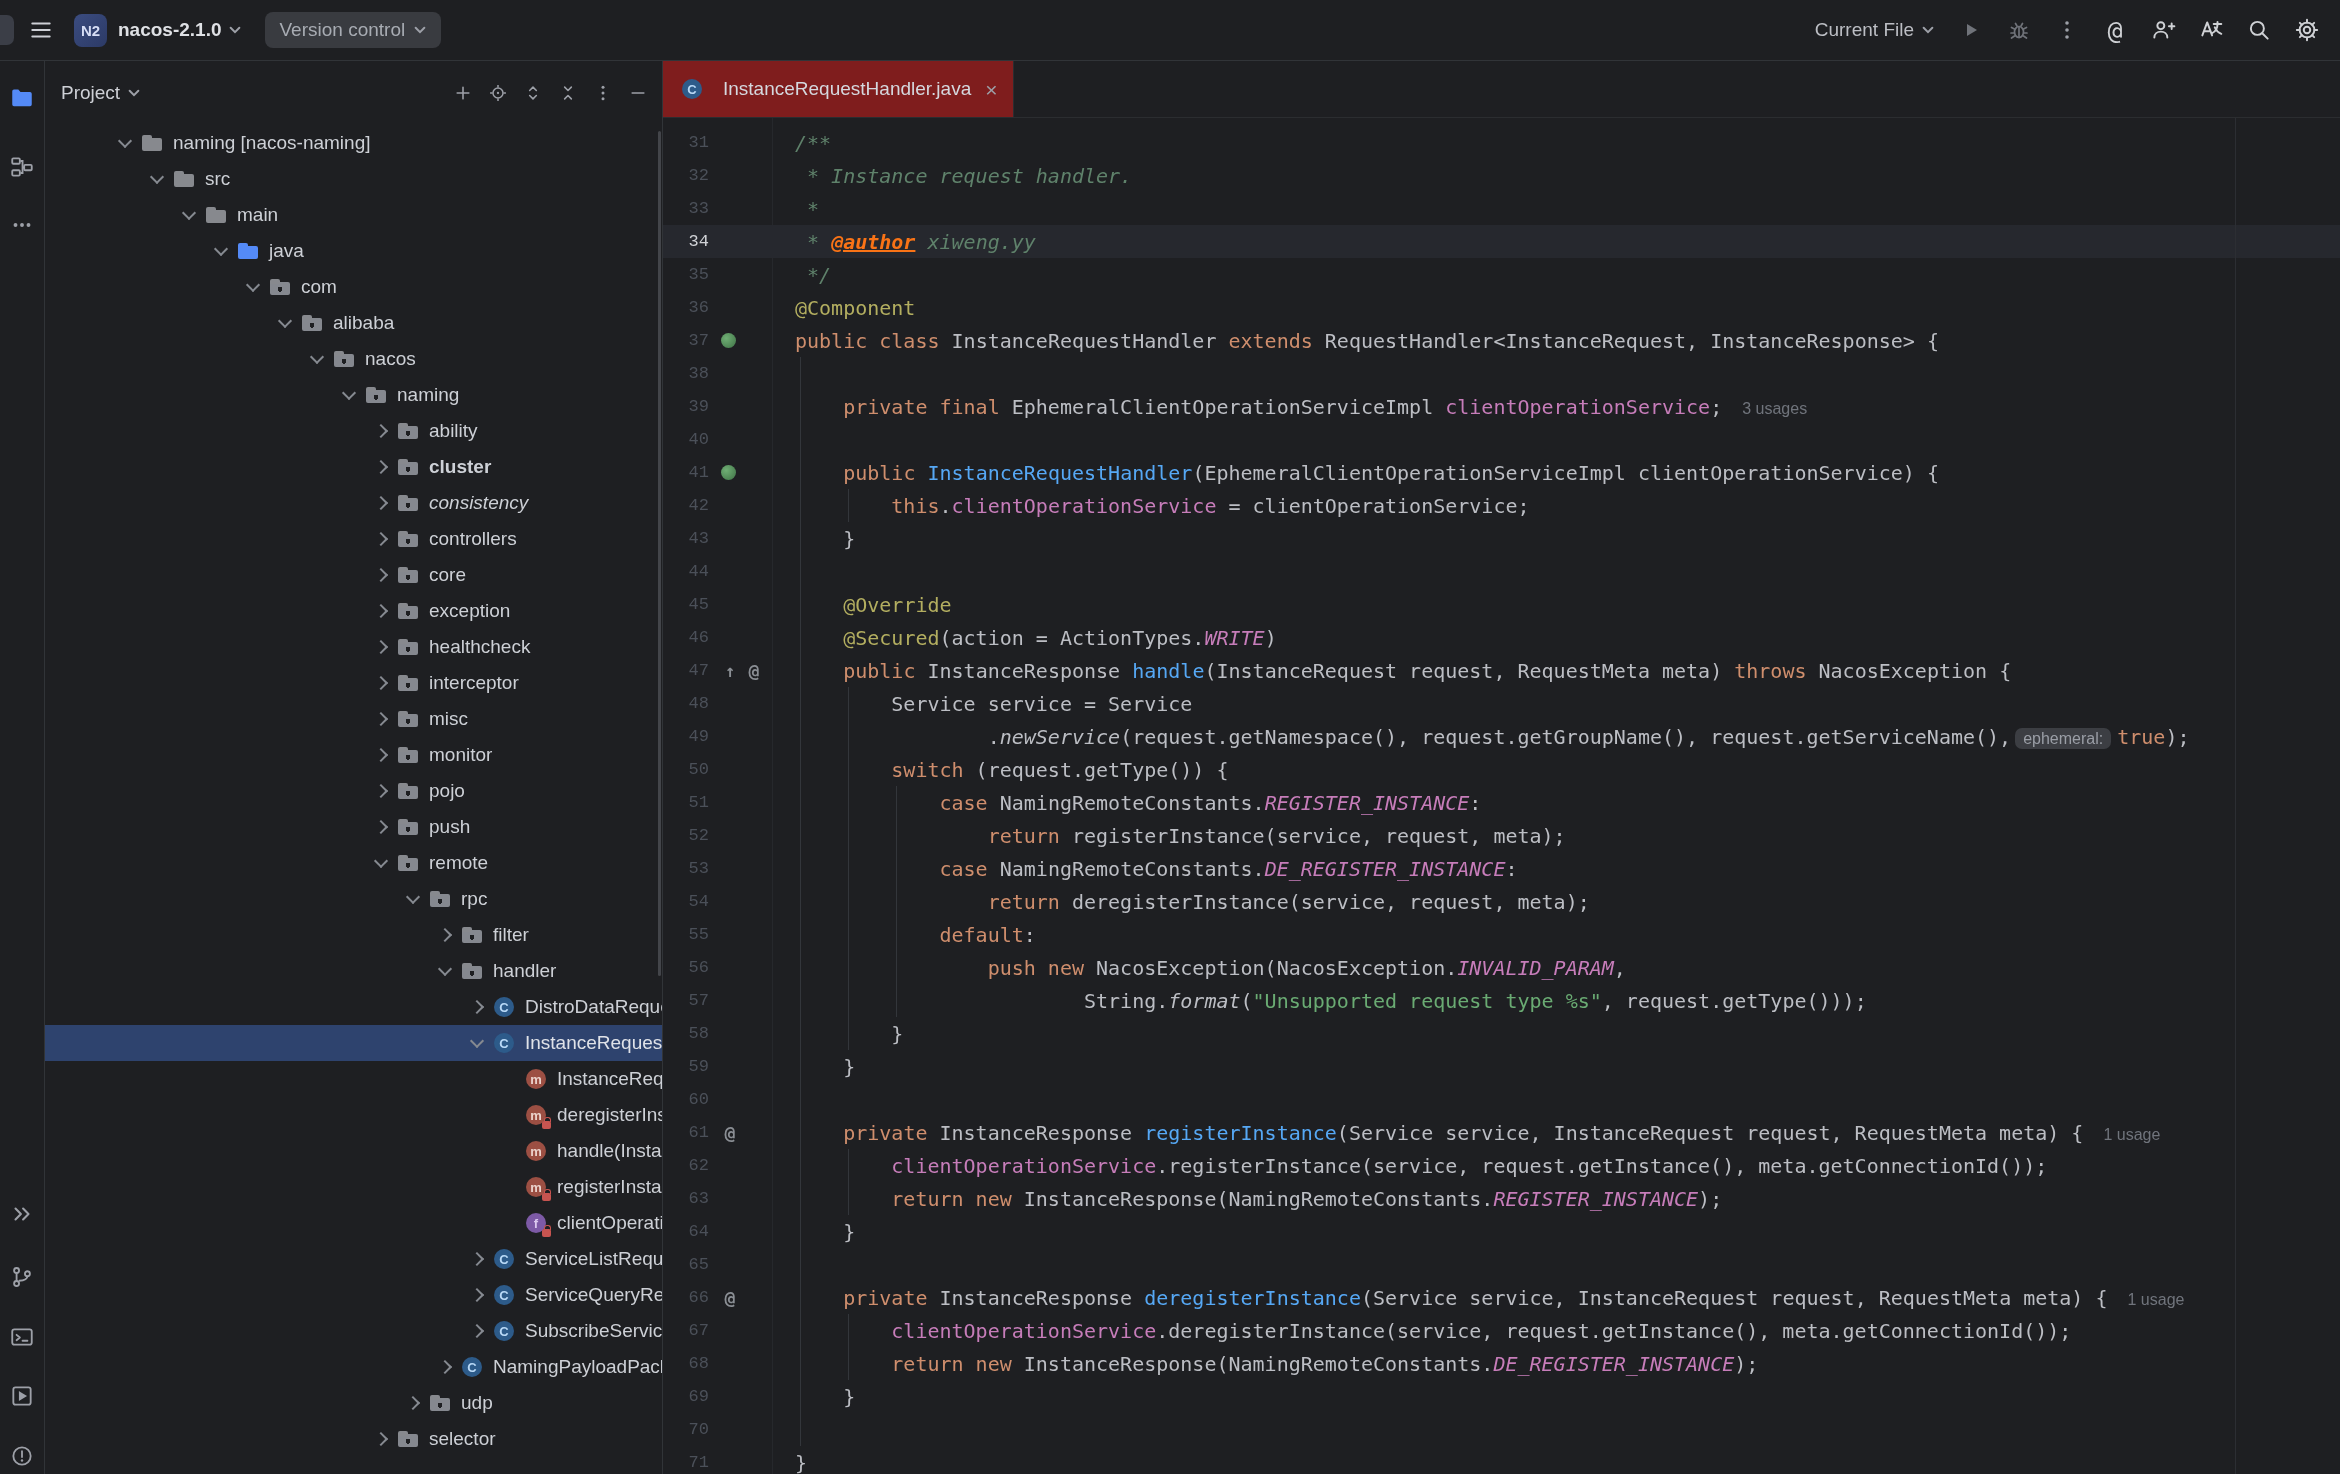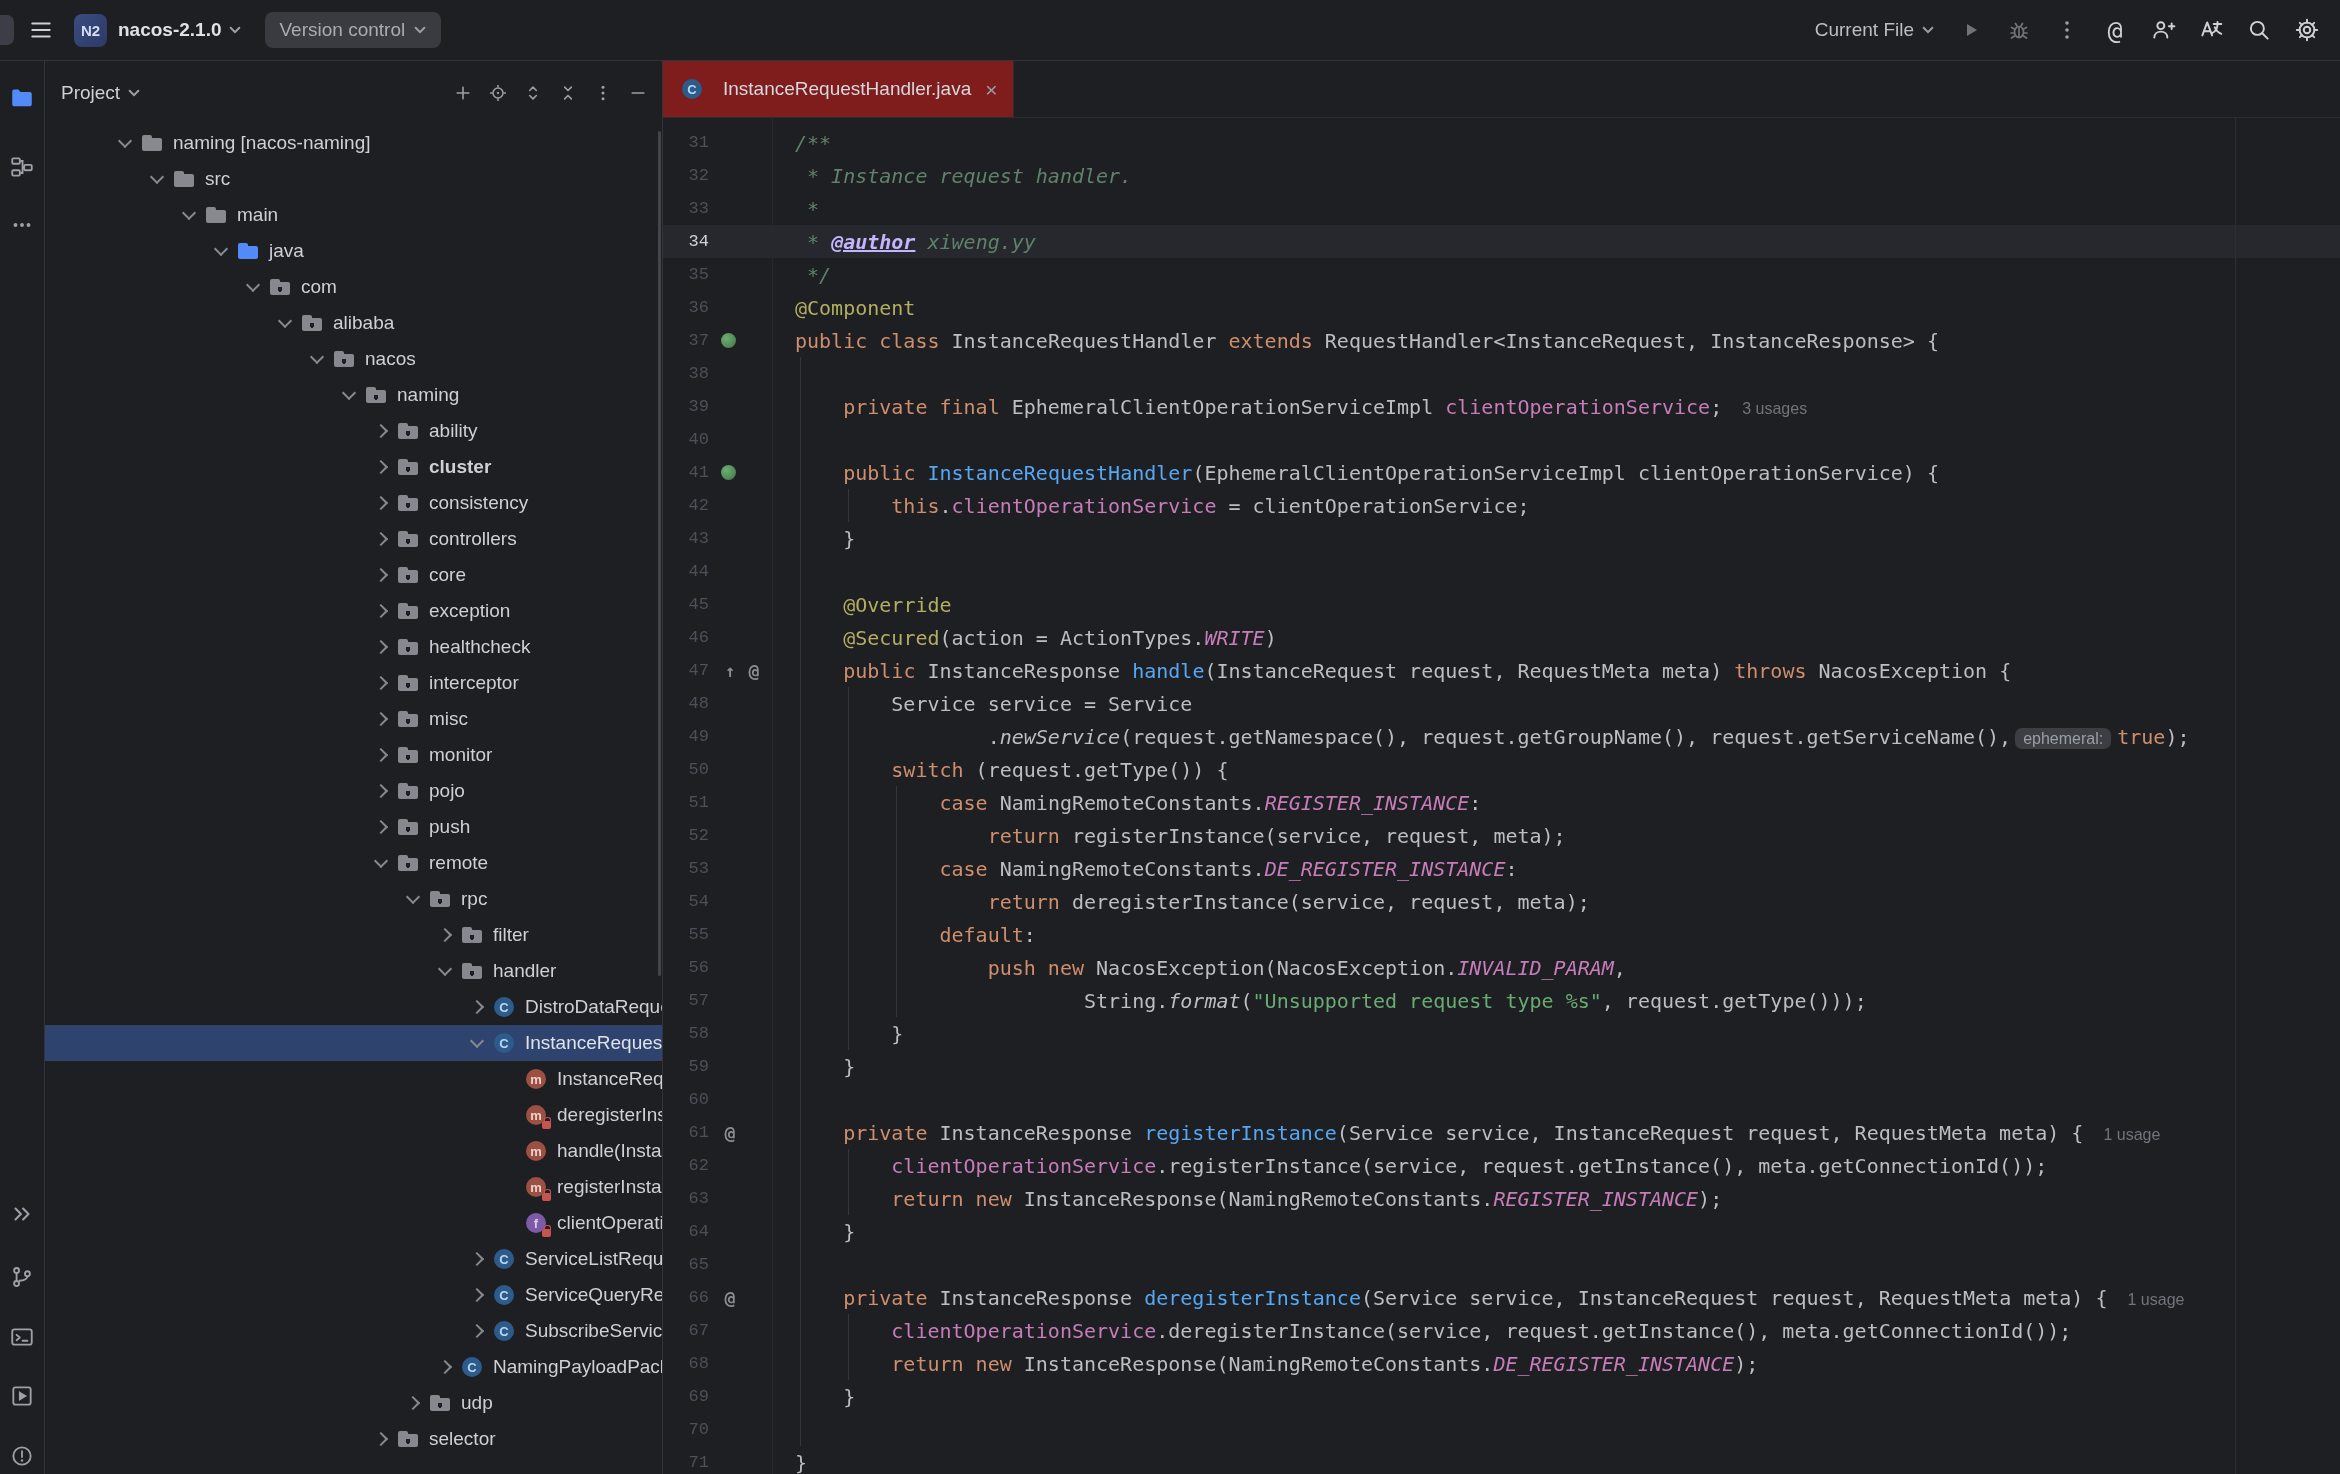--- a/index.html
+++ b/index.html
@@ -69,21 +69,21 @@
   .cl.caret{background:#26282e;}
   .ln{width:46px;flex:none;text-align:right;font-size:17px;color:#4b5059;font-family:Liberation Mono, monospace;}
   .cl.caret .ln{color:#d0d2d6;}
   .gut{width:86px;flex:none;display:flex;align-items:center;gap:6px;padding-left:12px;box-sizing:border-box;}
   .gi{width:18px;height:18px;display:flex;align-items:center;justify-content:center;
       font:bold 17px "DejaVu Sans Mono",monospace;color:#8a8e94;}
   .g-bean{width:15px;height:15px;border-radius:50%;background:radial-gradient(circle at 35% 35%,#6fae74,#3f7246);}
   .g-at{font-size:18px;}
   .ctext{white-space:pre;font-size:20px;}
   .tk-c{color:#5f826b;font-style:italic;}
-  .tk-ct{color:#c4b5fd;font-style:italic;font-weight:bold;text-decoration:underline;}
+  .tk-ct{color:#f97316;font-style:italic;font-weight:bold;text-decoration:underline;}
   .tk-k{color:#cf8e6d;}
   .tk-an{color:#b3ae60;}
   .tk-t{color:#bcbec4;}
   .tk-f{color:#c77dba;}
   .tk-cn{color:#c77dba;font-style:italic;}
   .tk-md{color:#56a8f5;}
   .tk-sm{color:#bcbec4;font-style:italic;}
   .tk-s{color:#6aab73;}
   .tk-hint{font:16px "Liberation Sans",sans-serif;color:#70747c;margin-left:20px;}
   .tk-chip{font:16px "Liberation Sans",sans-serif;color:#9a9ea6;background:#3c3e43;border-radius:7px;
@@ -306,21 +306,21 @@
           <div class="trow" style="padding-left: 320px;">
             <span class="chev closed"></span>
             <span class="tico i-package"></span>
             <span class="tlabel">ability</span>
           </div>
           <div class="trow" style="padding-left: 320px; font-weight: bold;">
             <span class="chev closed"></span>
             <span class="tico i-package"></span>
             <span class="tlabel">cluster</span>
           </div>
-          <div class="trow" style="padding-left: 320px;">
+          <div class="trow" style="padding-left: 320px; font-style: italic;">
             <span class="chev closed"></span>
             <span class="tico i-package"></span>
             <span class="tlabel">consistency</span>
           </div>
           <div class="trow" style="padding-left: 320px;">
             <span class="chev closed"></span>
             <span class="tico i-package"></span>
             <span class="tlabel">controllers</span>
           </div>
           <div class="trow" style="padding-left: 320px;">

